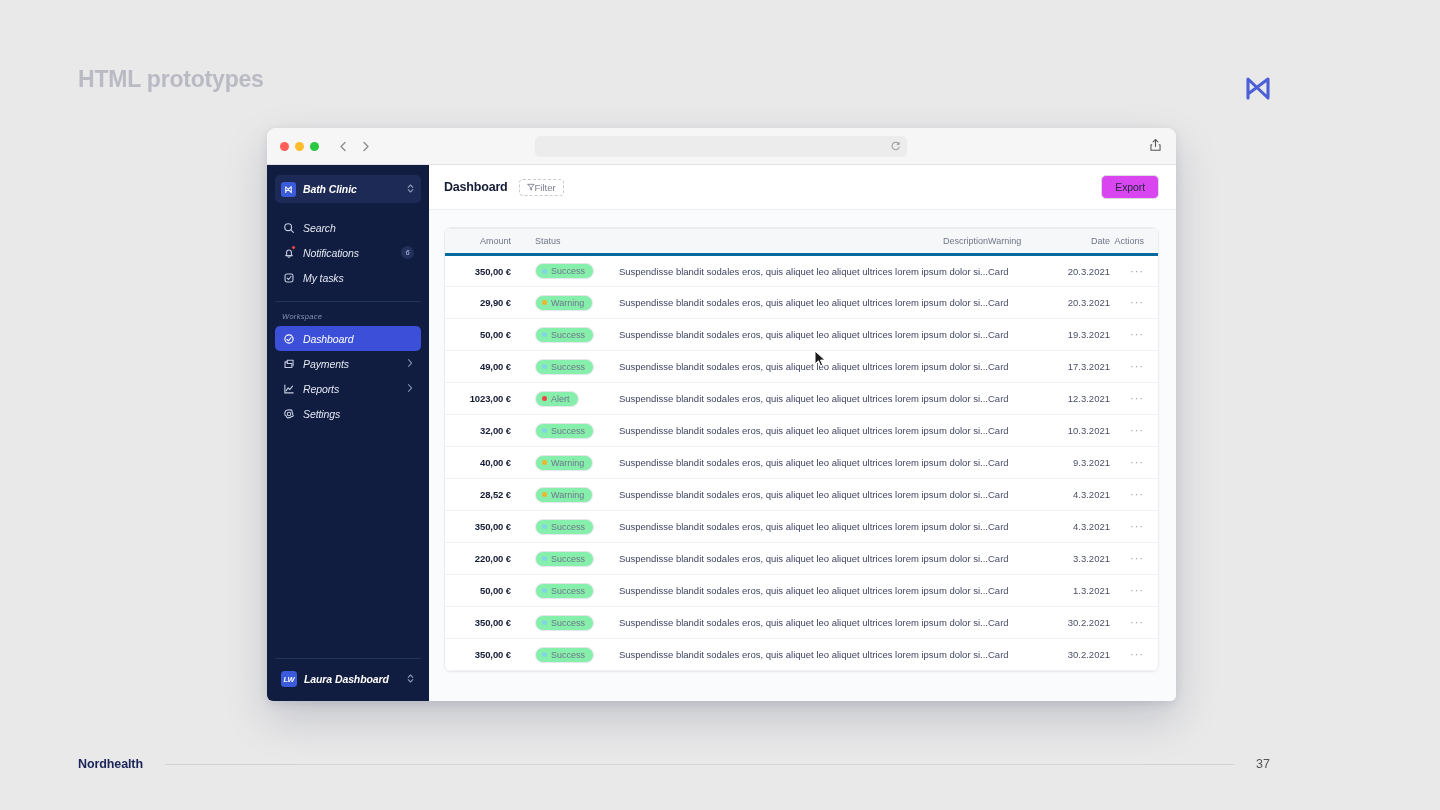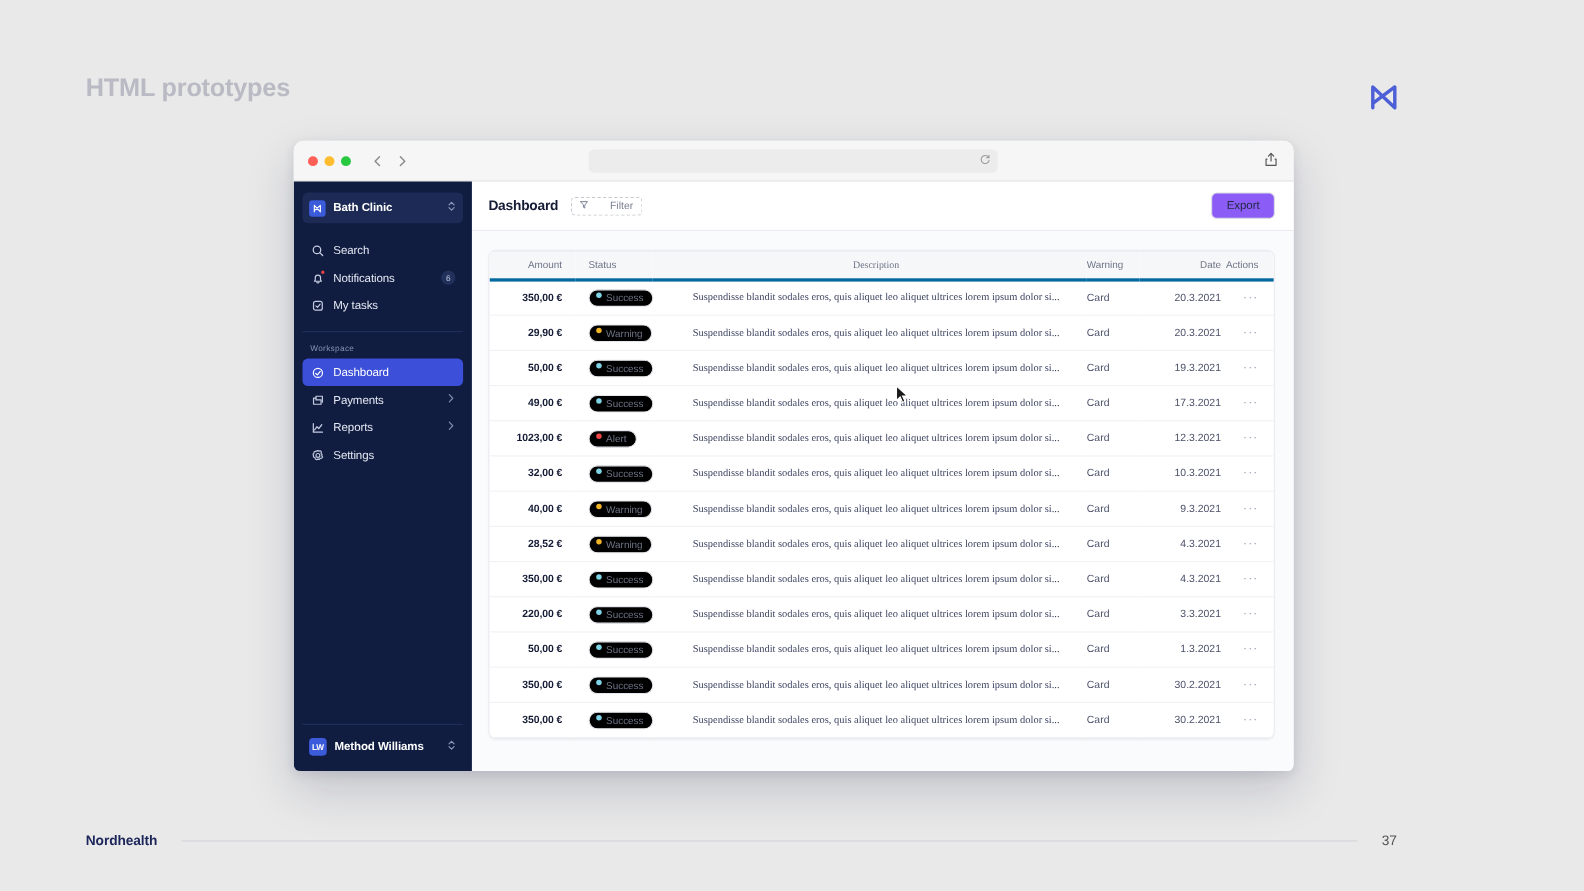--- a/index.html
+++ b/index.html
@@ -69,20 +69,21 @@
   
   .app { display: flex; height: 536px; }
 
   
   .sidebar {
     width: 162px; flex: 0 0 162px;
     background: #101c40;
     display: flex; flex-direction: column;
     padding: 10px 0 0 0;
     position: relative;
+    font-style: italic;
   }
   .org-switch {
     margin: 0 8px 0 8px; height: 28px;
     background: #1c2a55; border-radius: 5px;
     display: flex; align-items: center; padding: 0 6px; gap: 7px;
   }
   .org-mark {
     width: 15px; height: 15px; border-radius: 3px;
     background: #3b5bdb; flex: 0 0 15px;
     display: flex; align-items: center; justify-content: center;
@@ -138,28 +139,28 @@
   
   .main { flex: 1; background: #fafbfc; display: flex; flex-direction: column; min-width: 0; }
   .topbar {
     height: 45px; background: #fff;
     border-bottom: 1px solid #ececf0;
     display: flex; align-items: center;
     padding: 0 17px 0 15px; gap: 11px;
   }
   .page-title { font-size: 12.5px; font-weight: bold; color: #141b34; letter-spacing: -0.2px; }
   .filter-chip {
-    display: flex; align-items: flex-end; gap: 20px;
+    display: flex; align-items: flex-end; gap: 0;
     border: 1px dashed #c8cad2; border-radius: 4px;
     padding: 2px 7px; font-size: 9.5px; color: #7a7f93;
   }
   .spacer { flex: 1; }
   .export-btn {
     border: 1px solid #dcdde3; border-radius: 5px;
-    background: #8b5cf6; padding: 5px 13px;
+    background: #d946ef; padding: 5px 13px;
     font-size: 10.5px; color: #232a45; font-weight: normal;
     letter-spacing: -0.1px;
   }
 
   .content { flex: 1; padding: 17px 17px 0 15px; overflow: hidden; }
   .card {
     background: #fff; border: 1px solid #ececf0;
     border-radius: 7px; overflow: hidden;
     box-shadow: 0 1px 2px rgba(20,27,52,.03);
   }
@@ -173,39 +174,39 @@
     font-size: 9px; font-weight: normal; color: #6f7588;
     padding: 7px 0; letter-spacing: 0;
   }
   tbody td {
     border-bottom: 1px solid #f0f1f4;
     padding: 0; height: 32px; font-size: 9.5px; color: #3d4460;
     vertical-align: middle;
   }
   .c-amount { width: 78px; text-align: right; padding-right: 12px !important; }
   .c-status { width: 70px; text-align: left; padding-left: 12px !important; }
-  .c-desc   { text-align: center; padding-left: 12px !important; font-family: Liberation Serif, serif; }
+  .c-desc   { text-align: right; padding-left: 12px !important; }
   .c-method { width: 48px; text-align: left; }
   .c-date   { width: 74px; text-align: right; }
   .c-act    { width: 48px; text-align: right; padding-right: 14px !important; }
 
   thead .c-amount { padding-right: 12px; }
   tbody .amount { font-weight: bold; color: #141b34; font-size: 9.5px; letter-spacing: -0.1px; }
   tbody .desc {
     color: #3d4460; white-space: nowrap; overflow: hidden;
     text-overflow: ellipsis; display: block; max-width: 100%;
   }
   tbody .method { color: #4a5068; }
   tbody .date { color: #4a5068; }
 
   .pill {
-    display: inline-flex; align-items: flex-start; gap: 4px;
+    display: inline-flex; align-items: center; gap: 4px;
     border: 1px solid #e6e7ec; border-radius: 11px;
     padding: 2px 8px 2px 6px; font-size: 9px; color: #6f7588;
-    background: #000000;
+    background: #86efac;
   }
   .pill .pd { width: 5px; height: 5px; border-radius: 50%; flex: 0 0 5px; }
   .kebab { color: #9aa0b2; font-size: 11px; letter-spacing: 1px; line-height: 1; }
 
   
   .cursor { position: absolute; left: 547px; top: 222px; pointer-events: none; }
 </style>
 </head>
 <body>
 
@@ -363,21 +364,21 @@
                 </svg>
             </span>
             <span class="lbl">Settings</span>
           </div>
         </div>
 
         <div class="sidebar-footer">
           <div class="sb-foot-div"></div>
           <div class="user-row">
             <span class="avatar">LW</span>
-            <span class="user-name">Method Williams</span>
+            <span class="user-name">Laura Dashboard</span>
             <span class="chev-updown">
               <svg width="9" height="11" viewBox="0 0 9 11" fill="none" stroke="currentColor" stroke-width="1.1" stroke-linecap="round" stroke-linejoin="round">
                   <path d="M2.2 4.3 L4.5 2 L6.8 4.3"></path>
                   <path d="M2.2 6.7 L4.5 9 L6.8 6.7"></path>
                 </svg>
             </span>
           </div>
         </div>
       </aside>
 

